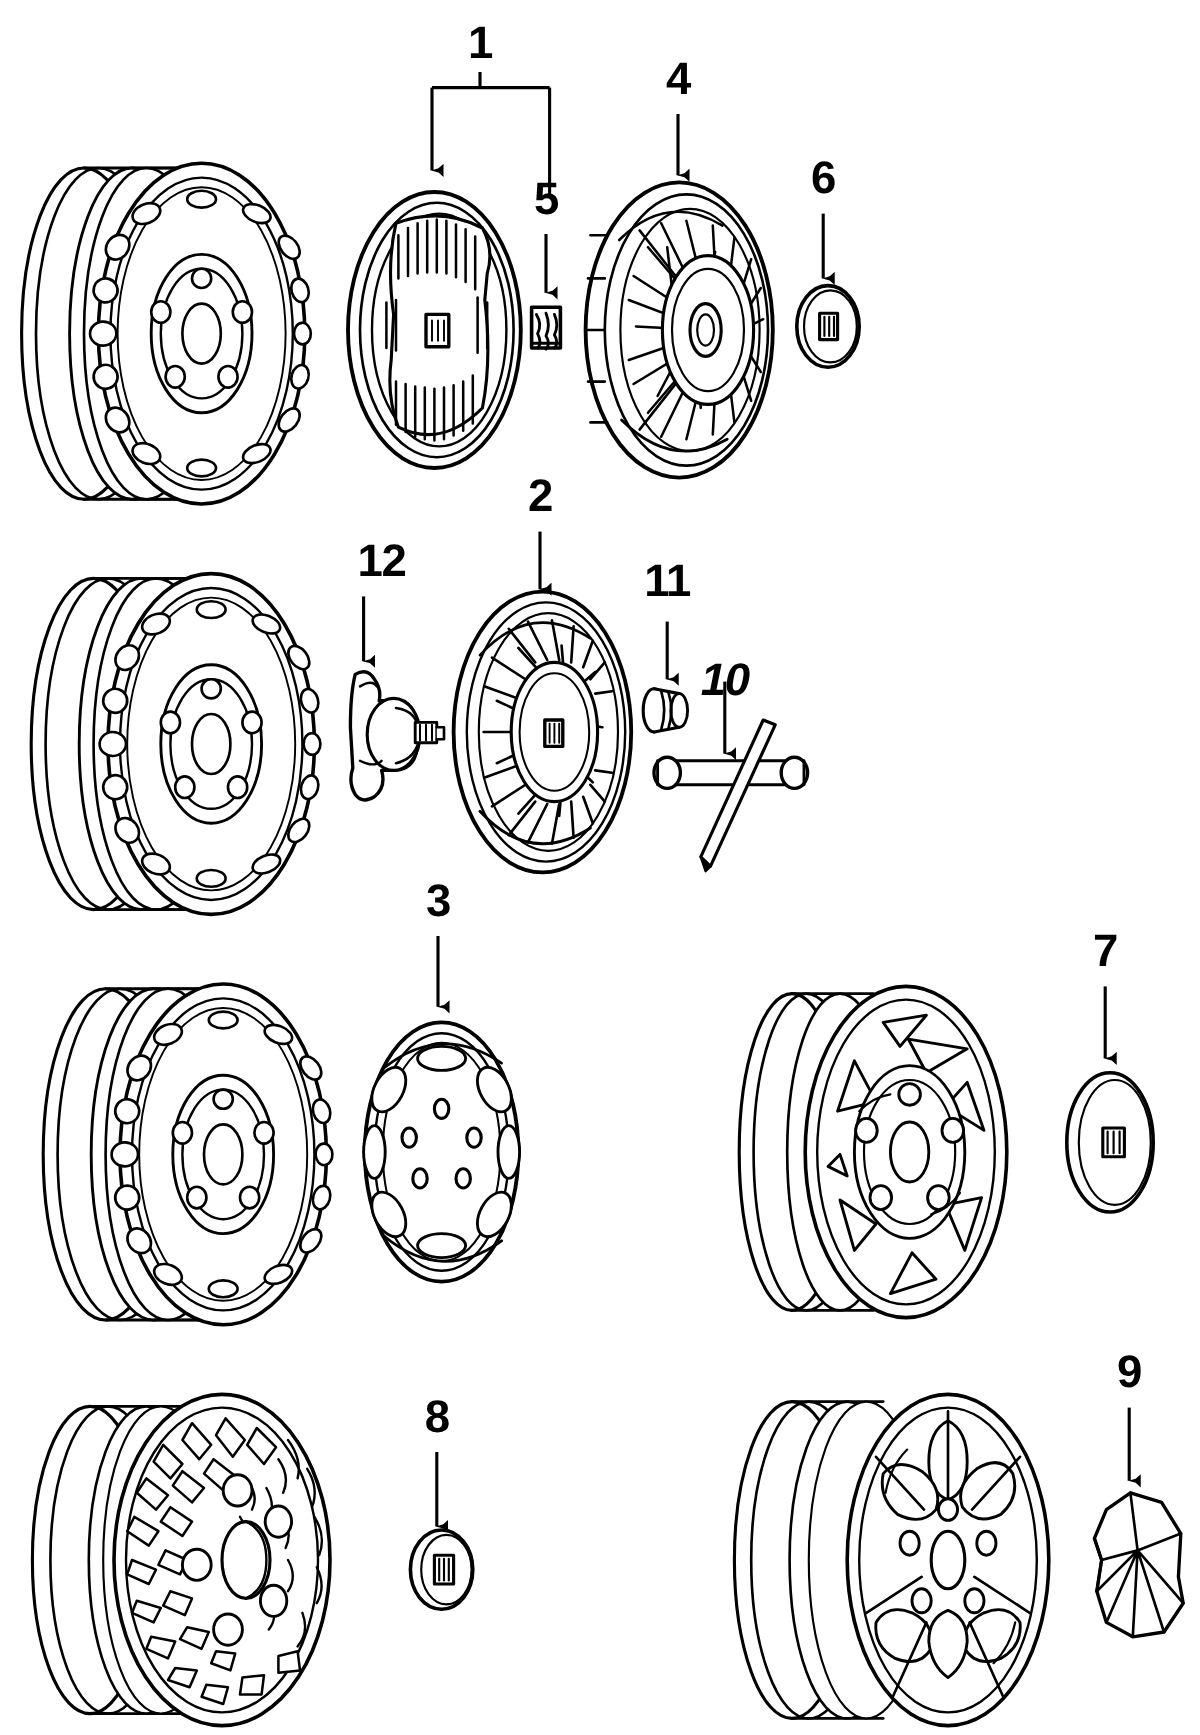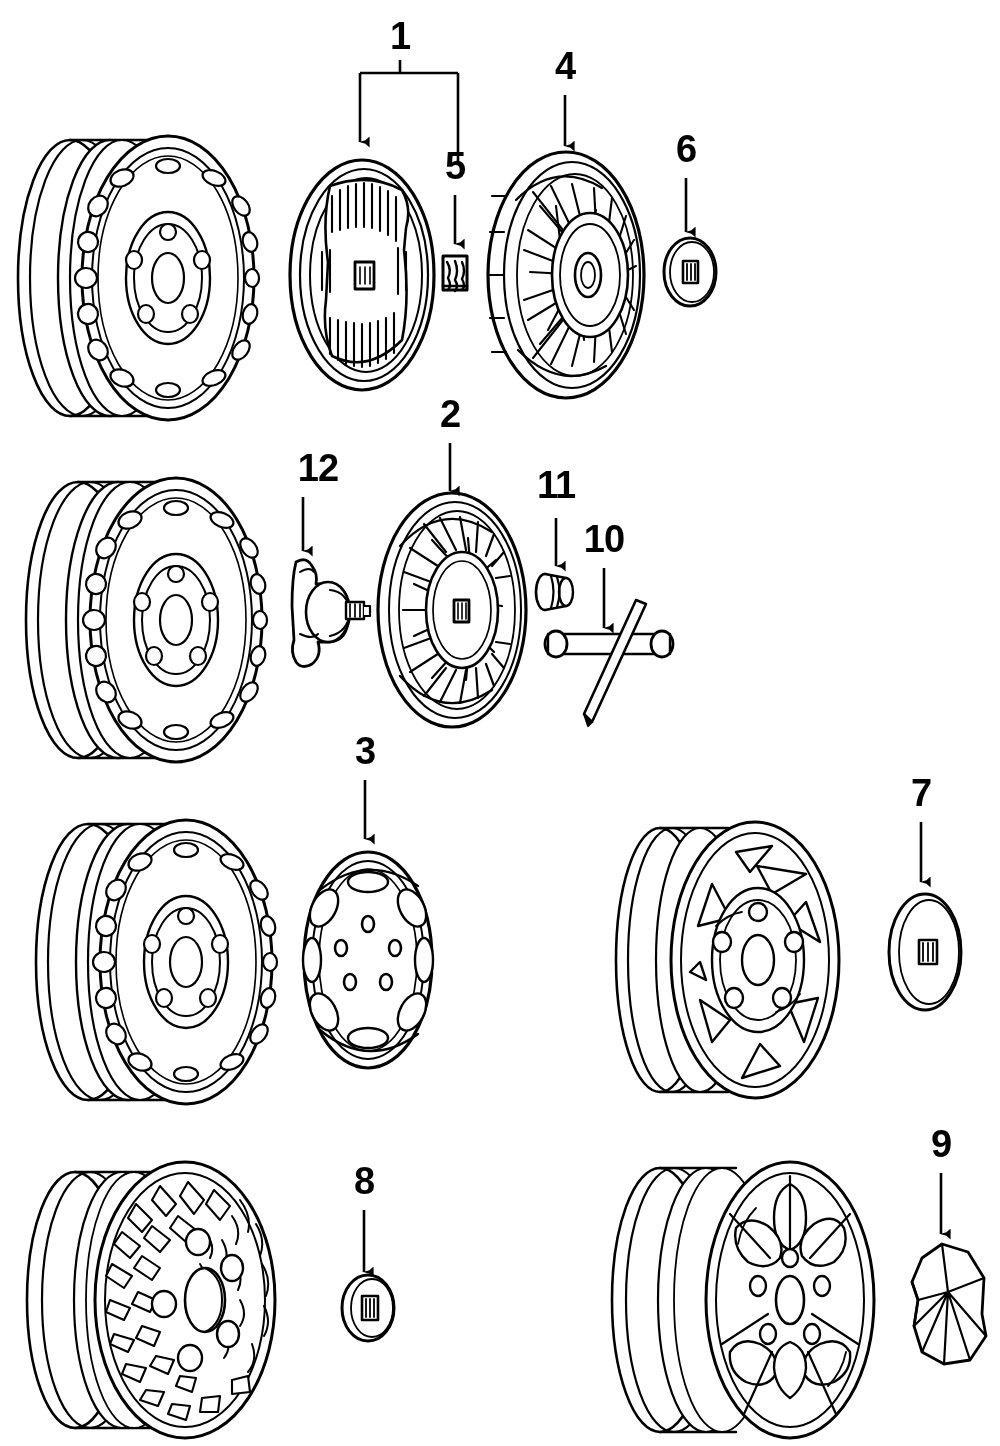--- a/index.html
+++ b/index.html
@@ -434,17 +434,17 @@
 
   <div class="callout-label" style="left:400px; top:55px;">1</div>
   <div class="callout-label" style="left:450px; top:433px;">2</div>
   <div class="callout-label" style="left:365px; top:770px;">3</div>
   <div class="callout-label" style="left:565px; top:85px;">4</div>
   <div class="callout-label" style="left:455px; top:185px;">5</div>
   <div class="callout-label" style="left:686px; top:168px;">6</div>
   <div class="callout-label" style="left:921px; top:812px;">7</div>
   <div class="callout-label" style="left:364px; top:1200px;">8</div>
   <div class="callout-label" style="left:941px; top:1163px;">9</div>
-  <div class="callout-label" style="left:604px; top:558px;">10</div>
+  <div class="callout-label" style="left:604px; top:586px;font-style:italic;">10</div>
   <div class="callout-label" style="left:556px; top:504px;">11</div>
   <div class="callout-label" style="left:303px; top:487px;margin-left:15px;">12</div>
 
 </div>
 
 </body></html>

